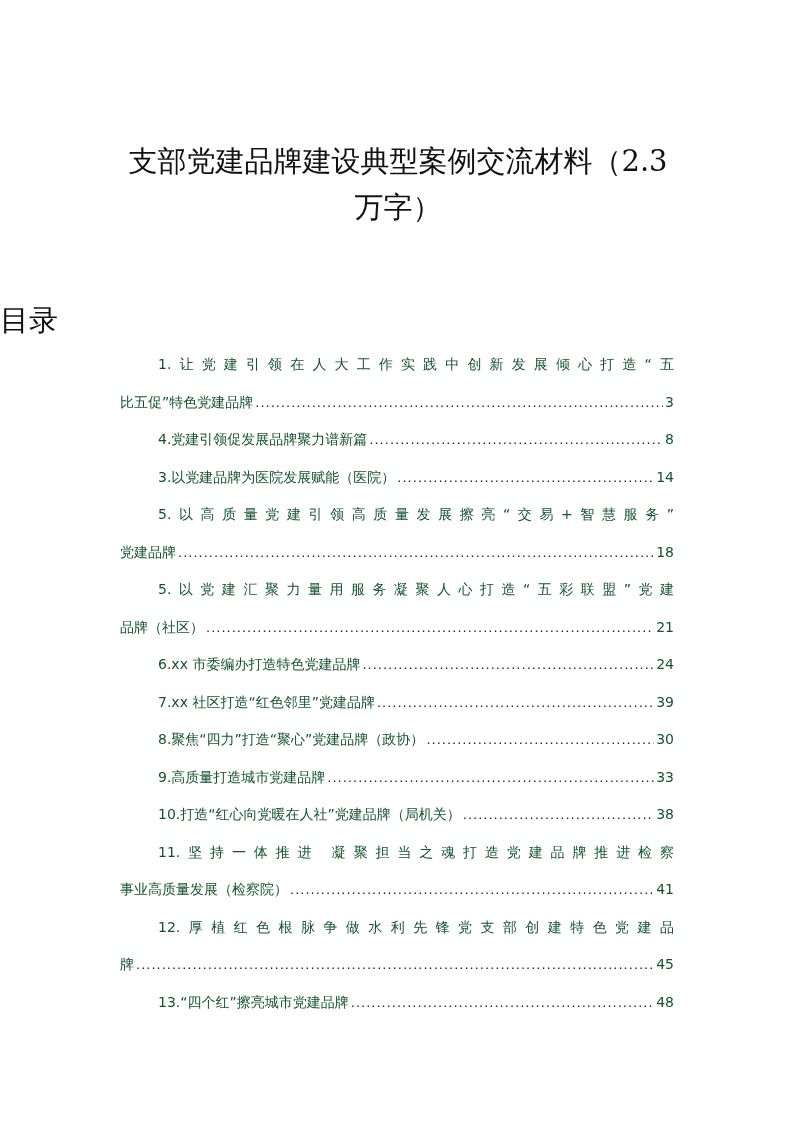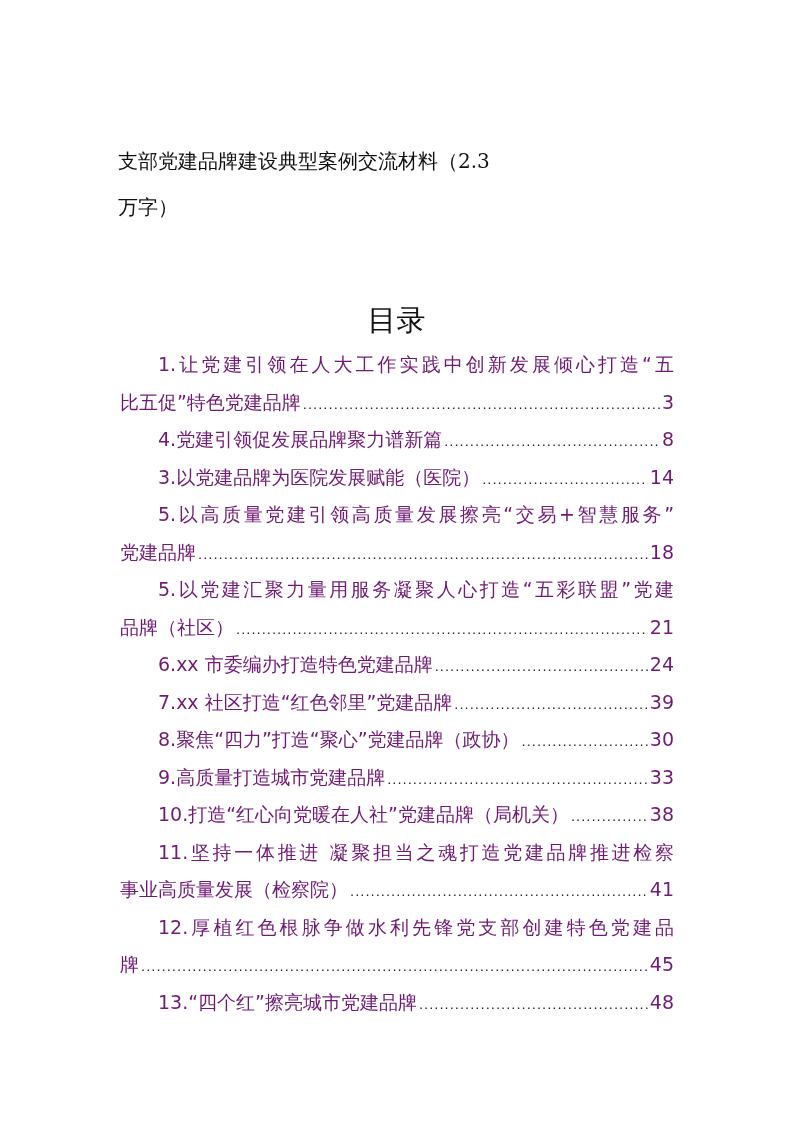--- a/index.html
+++ b/index.html
@@ -19,46 +19,46 @@
       left: 0; top: 0;
       width: 793px;
       height: 1122px;
       background: #ffffff;
     }
     .doc-title {
       position: absolute;
       left: 118px;
       width: 560px;
       top: 138px;
-      text-align: left;
+      text-align: center;
       font-family: "DejaVu Serif", "Liberation Serif", serif;
-      font-size: 20px;
+      font-size: 29px;
       line-height: 46px;
       color: #111;
       letter-spacing: 0px;
     }
     .toc-heading {
       position: absolute;
       left: 0;
       width: 793px;
       top: 300px;
-      text-align: center;
+      text-align: left;
       font-family: "DejaVu Serif", "Liberation Serif", serif;
       font-size: 29px;
       line-height: 40px;
       color: #111;
     }
     .toc {
       position: absolute;
       left: 120px;
       width: 554px;
       top: 346px;
       font-family: "DejaVu Sans", "Liberation Sans", sans-serif;
-      font-size: 19px;
-      color: #701a75;
+      font-size: 14px;
+      color: #14532d;
     }
     .toc-entry {
       position: relative;
     }
     .toc-line {
       height: 37.5px;
       line-height: 37.5px;
       white-space: nowrap;
       overflow: hidden;
       position: relative;

